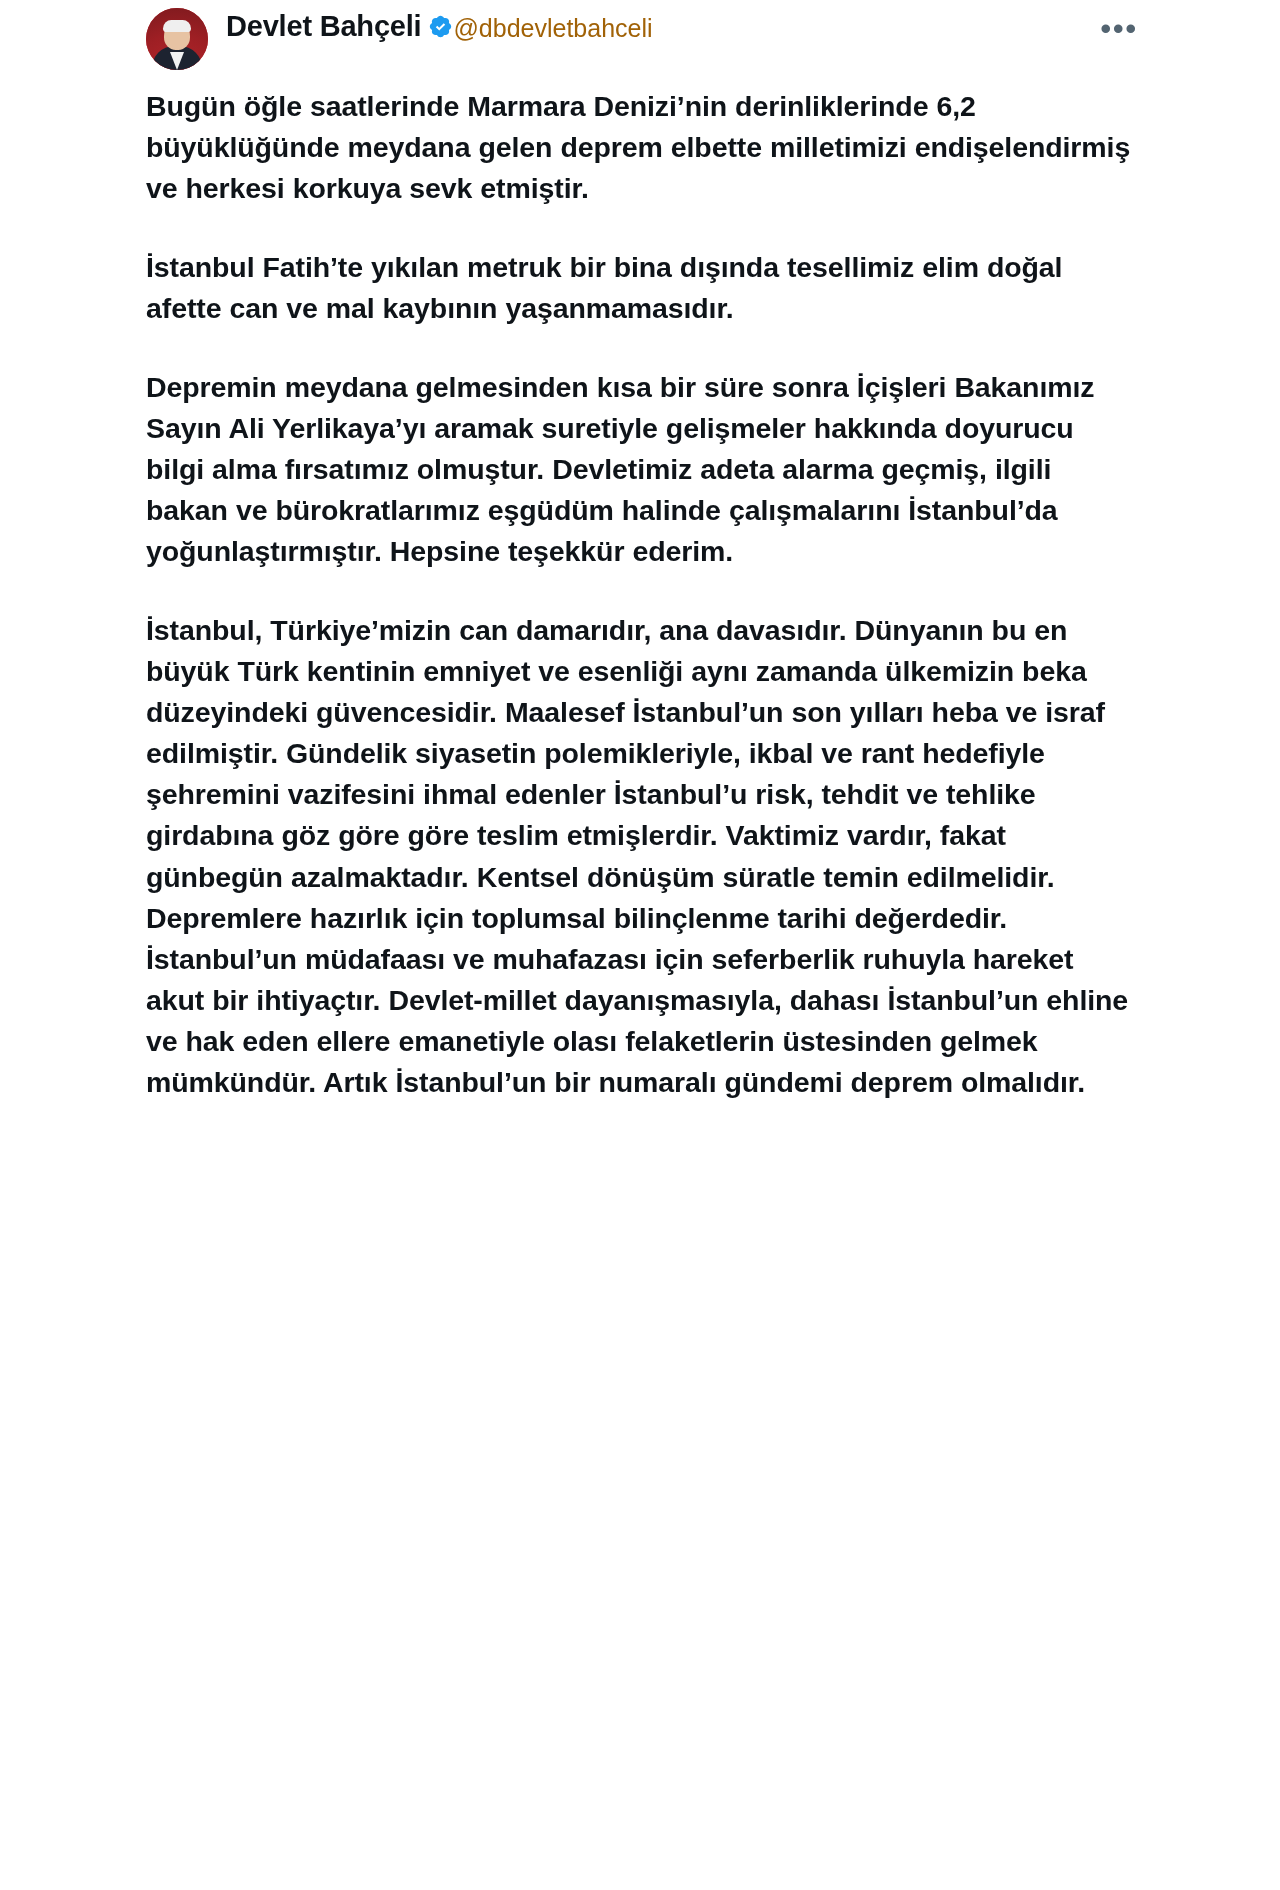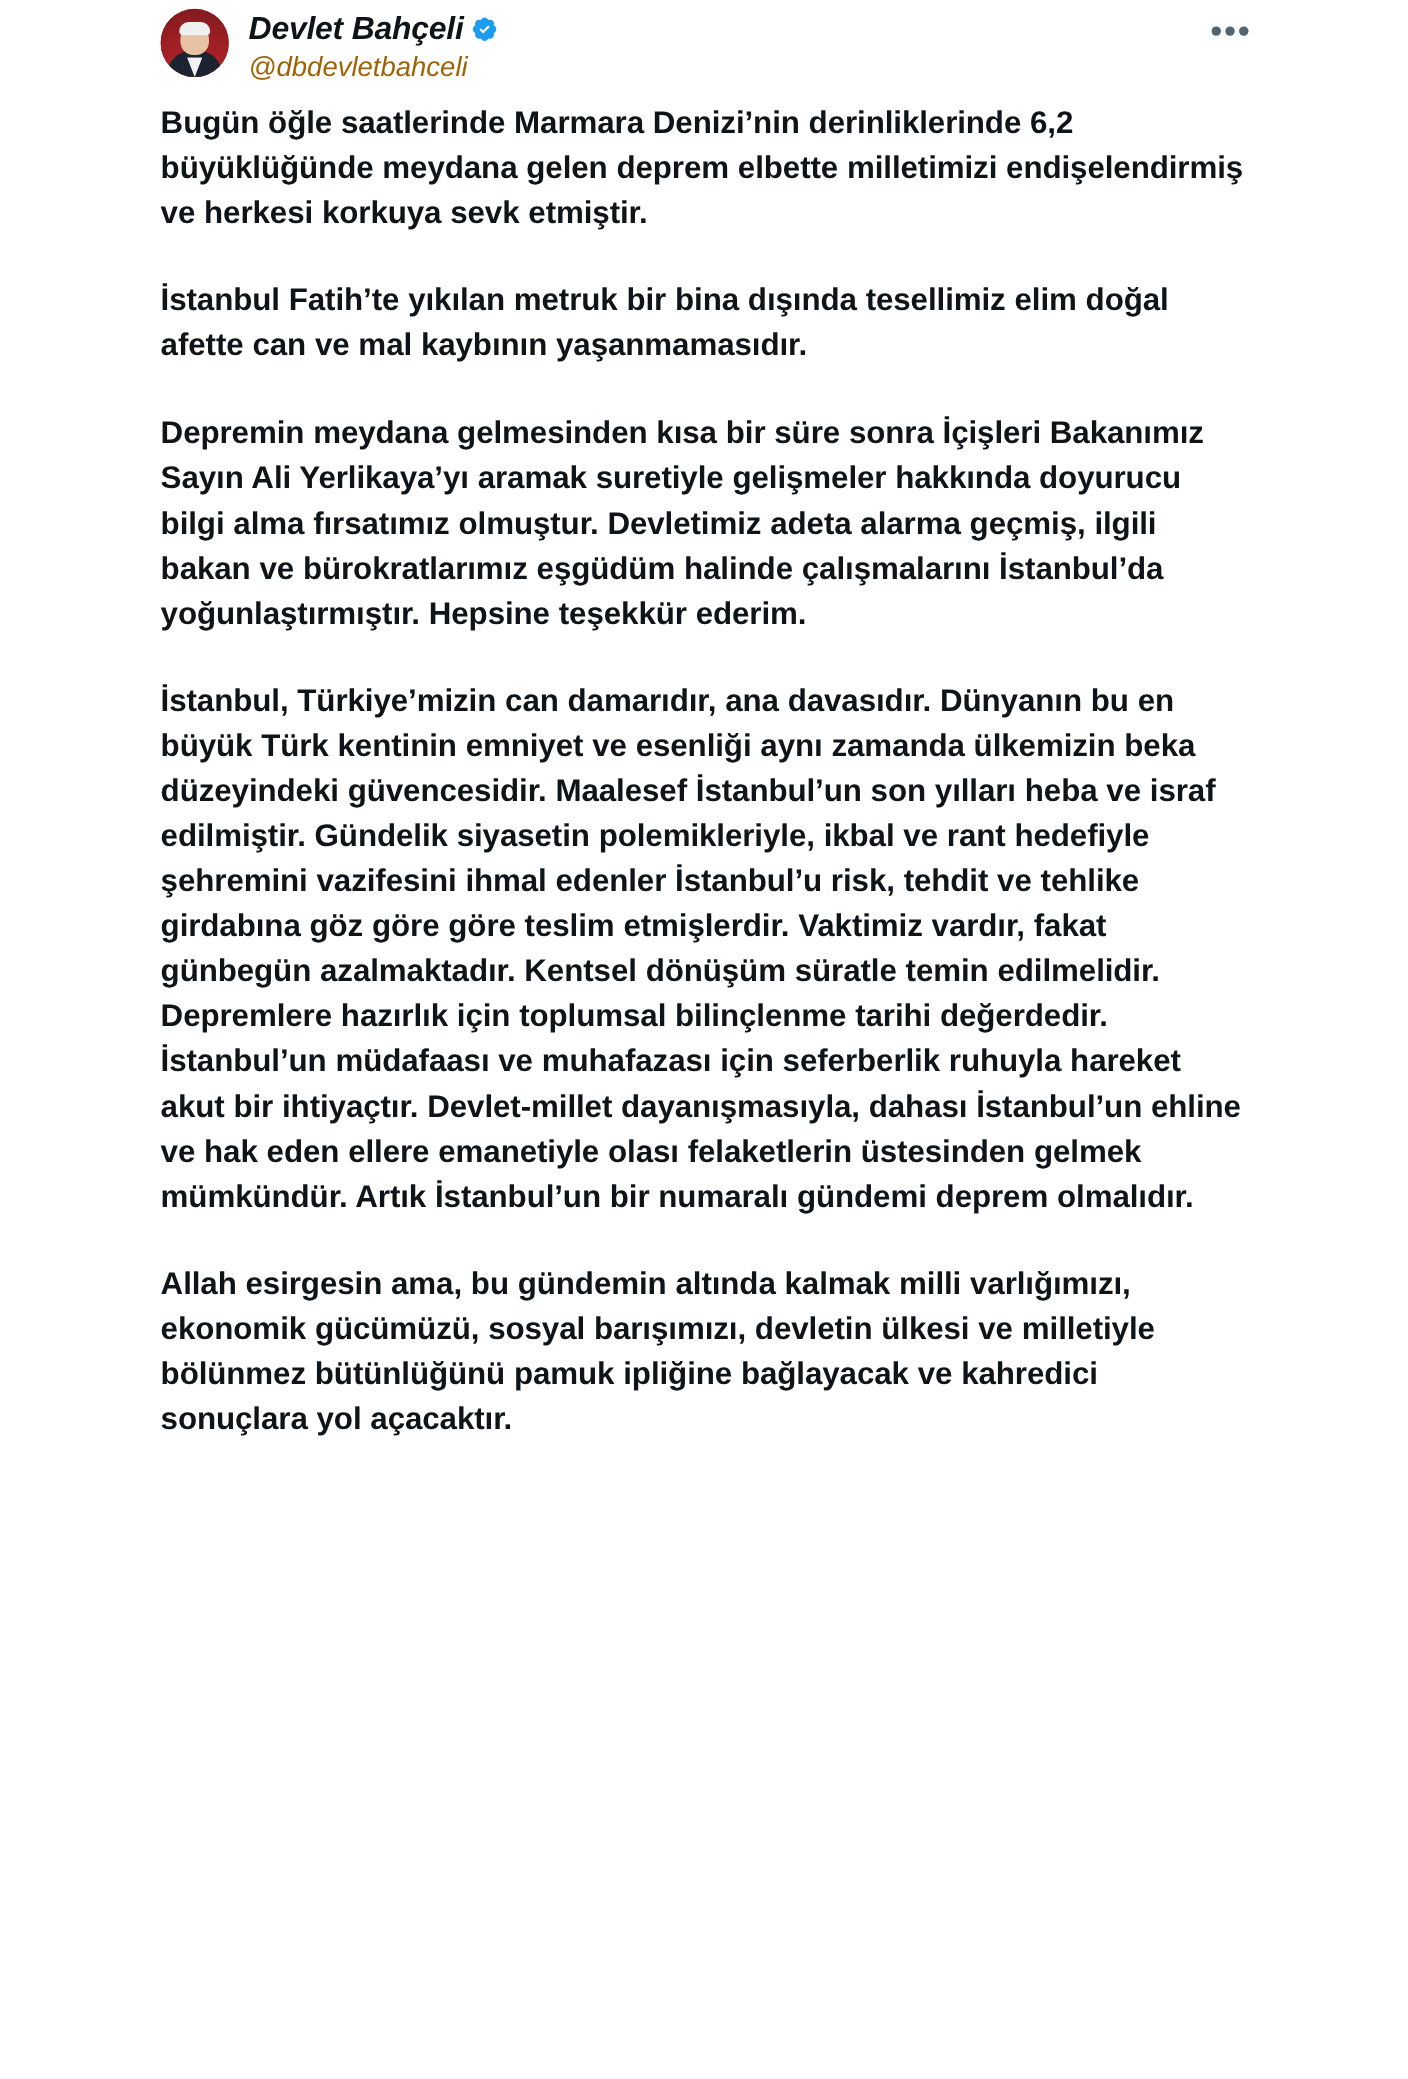--- a/index.html
+++ b/index.html
@@ -80,24 +80,23 @@
     width: 14px;
     height: 18px;
     margin-left: -7px;
     background: #f2f2f2;
     clip-path: polygon(50% 100%, 0 0, 100% 0);
   }
 
   .names {
     margin-left: 18px;
     display: flex;
-    flex-direction: column;
+    flex-direction: row;
     justify-content: flex-end;
     padding-top: 2px;
-    font-style: italic;
   }
   .name-row {
     display: flex;
     align-items: center;
     gap: 7px;
   }
   .display-name {
     font-size: 29px;
     font-weight: bold;
     line-height: 1.15;
@@ -176,16 +175,15 @@
     </div>
 
     <div class="more-btn">•••</div>
   </div>
 
   <div class="tweet-body">
     <p class="para">Bugün öğle saatlerinde Marmara Denizi’nin derinliklerinde 6,2 büyüklüğünde meydana gelen deprem elbette milletimizi endişelendirmiş ve herkesi korkuya sevk etmiştir.</p>
     <p class="para">İstanbul Fatih’te yıkılan metruk bir bina dışında tesellimiz elim doğal afette can ve mal kaybının yaşanmamasıdır.</p>
     <p class="para">Depremin meydana gelmesinden kısa bir süre sonra İçişleri Bakanımız Sayın Ali Yerlikaya’yı aramak suretiyle gelişmeler hakkında doyurucu bilgi alma fırsatımız olmuştur. Devletimiz adeta alarma geçmiş, ilgili bakan ve bürokratlarımız eşgüdüm halinde çalışmalarını İstanbul’da yoğunlaştırmıştır. Hepsine teşekkür ederim.</p>
     <p class="para">İstanbul, Türkiye’mizin can damarıdır, ana davasıdır. Dünyanın bu en büyük Türk kentinin emniyet ve esenliği aynı zamanda ülkemizin beka düzeyindeki güvencesidir. Maalesef İstanbul’un son yılları heba ve israf edilmiştir. Gündelik siyasetin polemikleriyle, ikbal ve rant hedefiyle şehremini vazifesini ihmal edenler İstanbul’u risk, tehdit ve tehlike girdabına göz göre göre teslim etmişlerdir. Vaktimiz vardır, fakat günbegün azalmaktadır. Kentsel dönüşüm süratle temin edilmelidir. Depremlere hazırlık için toplumsal bilinçlenme tarihi değerdedir. İstanbul’un müdafaası ve muhafazası için seferberlik ruhuyla hareket akut bir ihtiyaçtır. Devlet-millet dayanışmasıyla, dahası İstanbul’un ehline ve hak eden ellere emanetiyle olası felaketlerin üstesinden gelmek mümkündür. Artık İstanbul’un bir numaralı gündemi deprem olmalıdır.</p>
-    <p class="para">Allah esirgesin ama, bu gündemin altında kalmak milli varlığımızı, ekonomik gücümüzü, sosyal barışımızı, devletin ülkesi ve milletiyle bölünmez bütünlüğünü pamuk ipliğine bağlayacak ve kahredici sonuçlara yol açacaktır.</p>
   </div>
 
 </div>
 
 </body></html>

